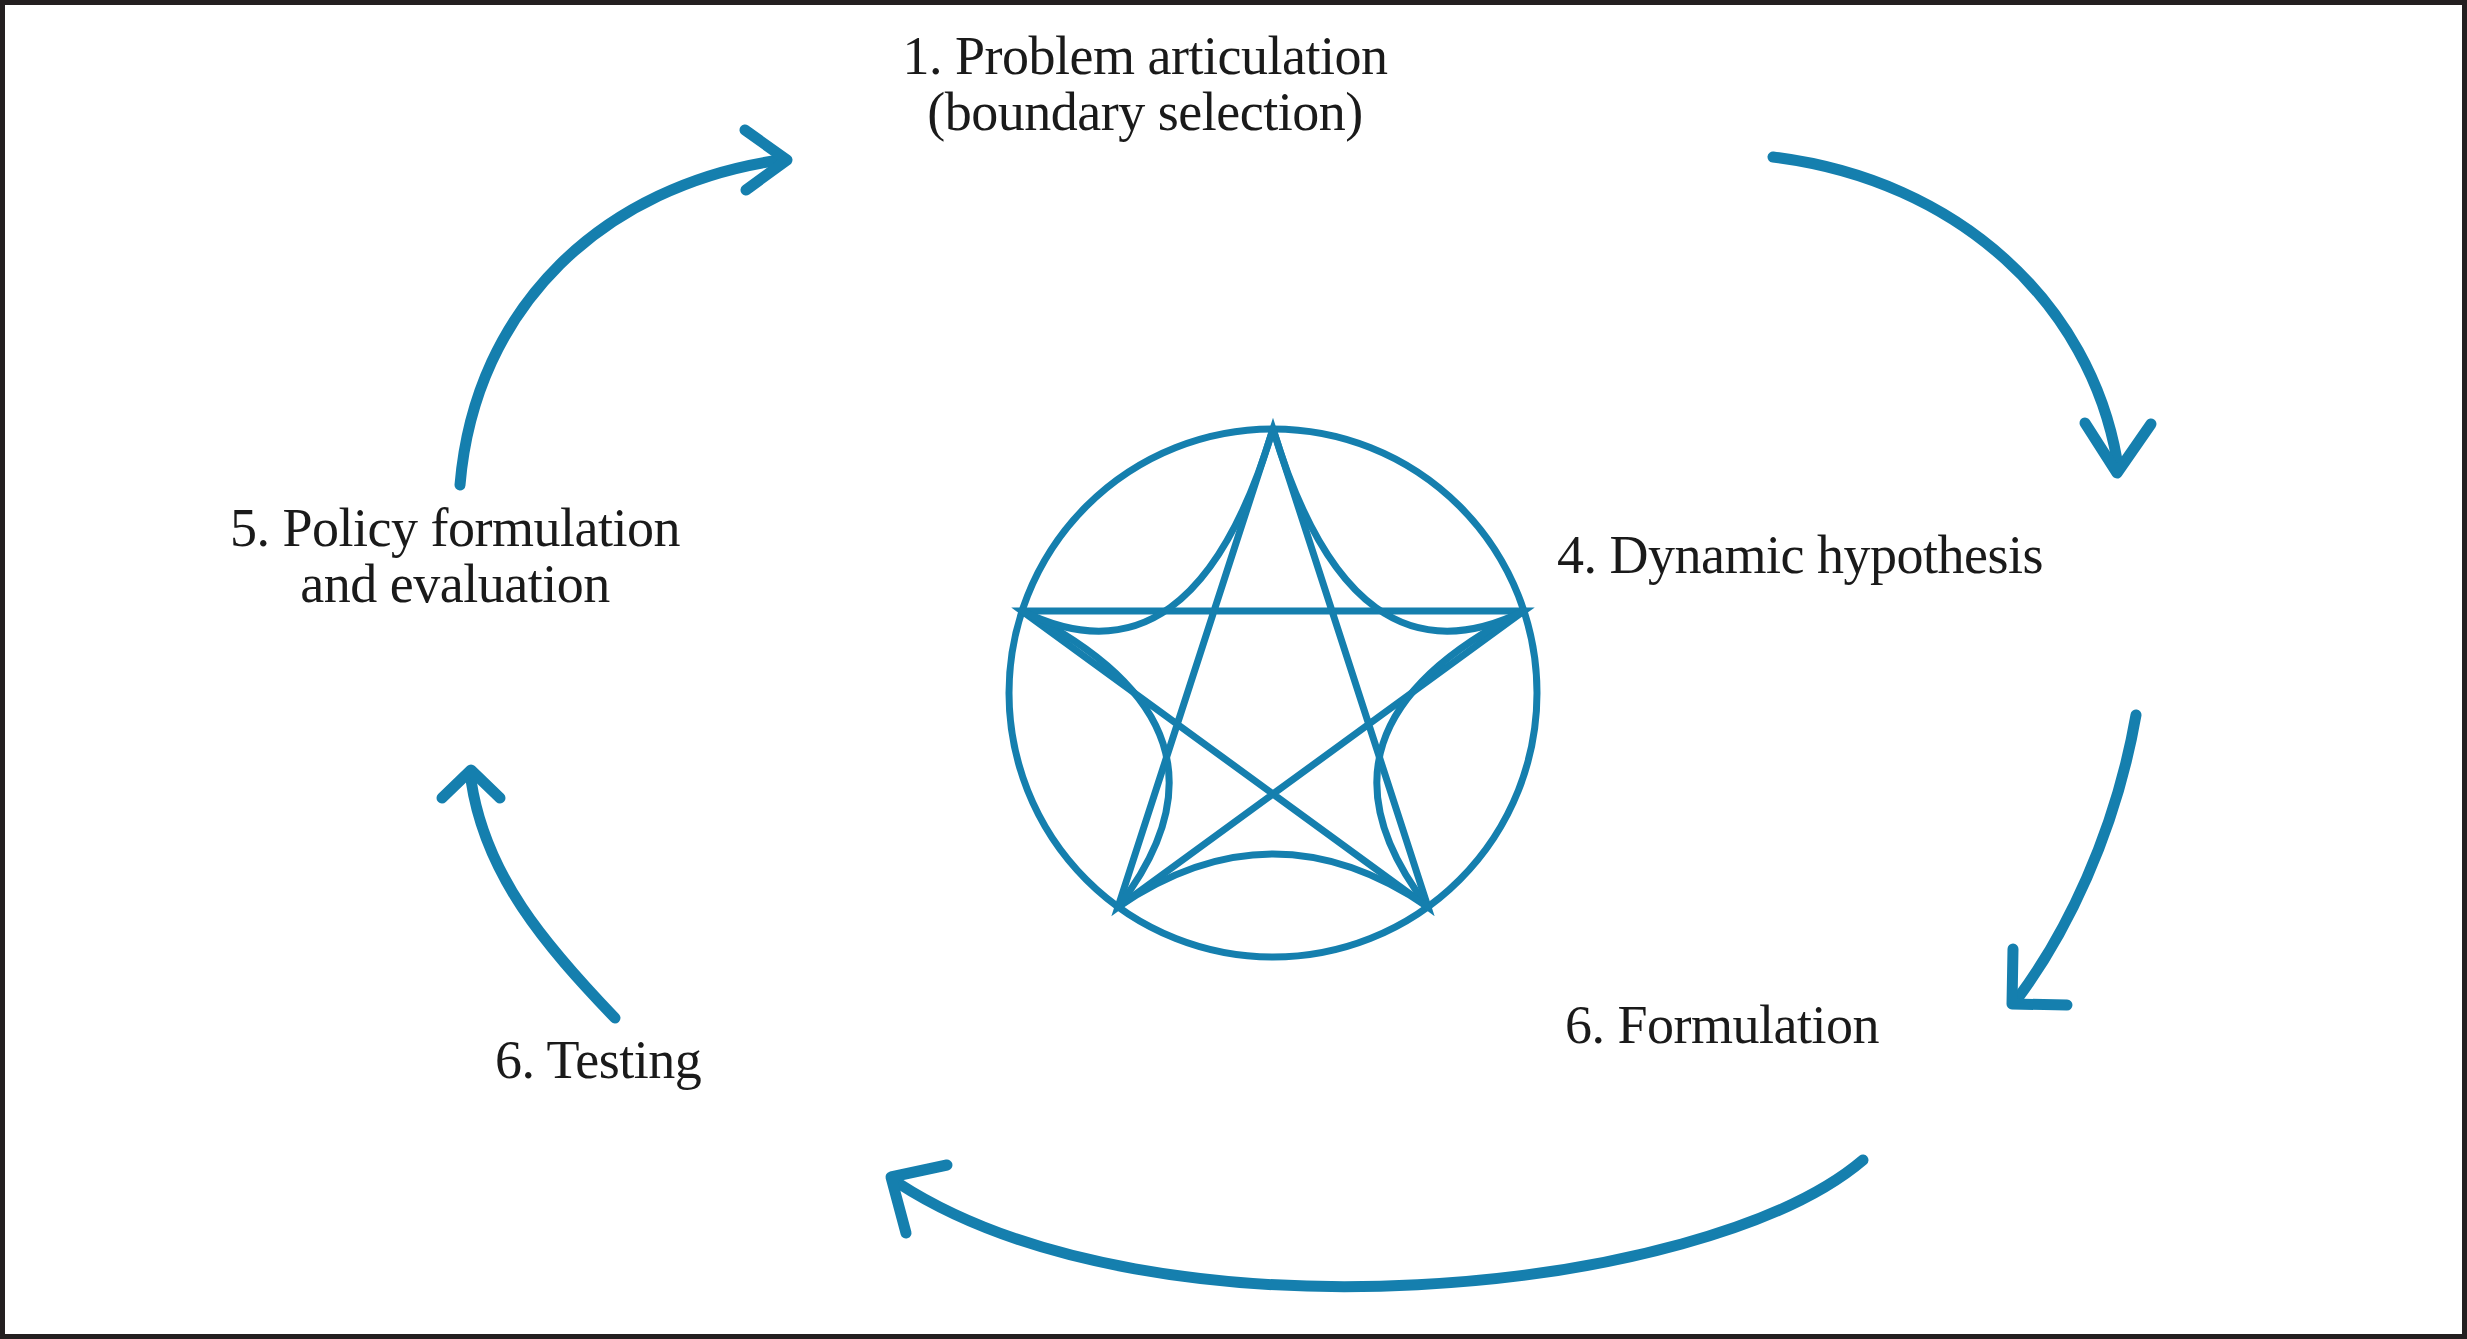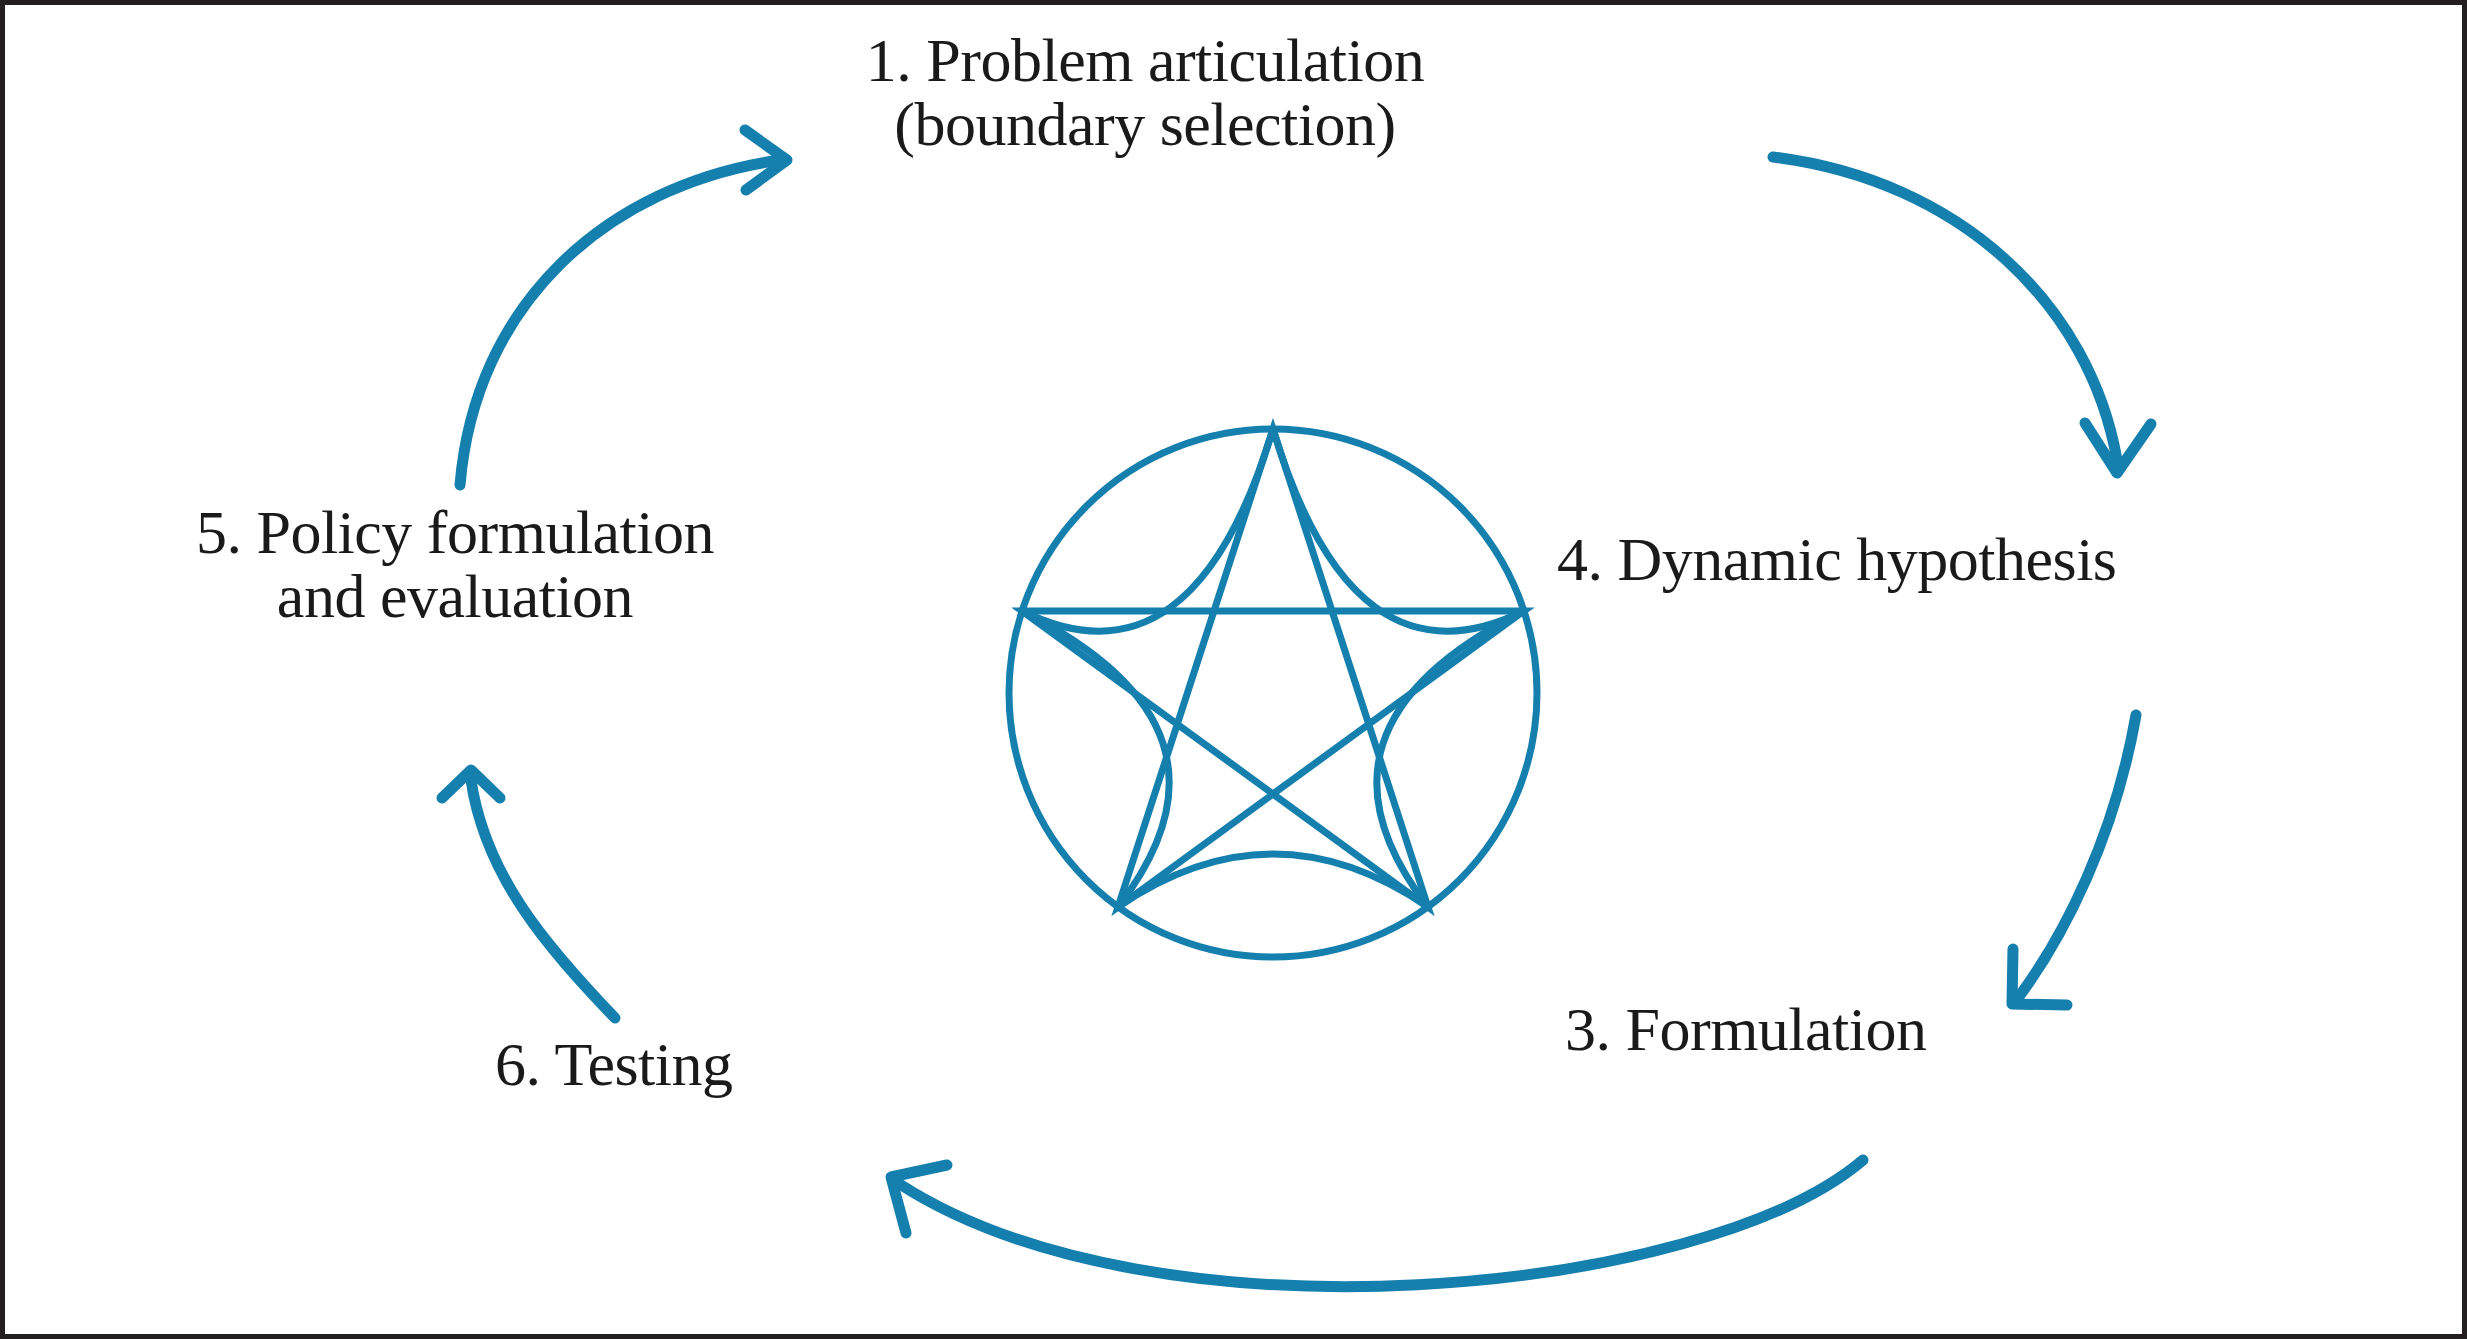--- a/index.html
+++ b/index.html
@@ -21,21 +21,21 @@
     position: absolute;
     left: 0;
     top: 0;
     width: 2467px;
     height: 1339px;
   }
   .label {
     position: absolute;
     color: #1a1a1a;
     font-family: "Liberation Serif", "DejaVu Serif", serif;
-    font-size: 62px;
+    font-size: 54px;
     line-height: 1.03;
     white-space: pre-line;
     letter-spacing: -0.5px;
   }
   #label-1 {
     left: 640px;
     top: 24px;
     width: 1000px;
     text-align: center;
   }
@@ -111,20 +111,20 @@
         <path d="M 437 793 L 466 765 L 495 793"></path>
       </g>
     </g>
   </svg>
 
   <div class="label" id="label-1">1. Problem articulation
 (boundary selection)</div>
 
   <div class="label" id="label-2">4. Dynamic hypothesis</div>
 
-  <div class="label" id="label-3">3. Formulation</div>
+  <div class="label" id="label-3">6. Formulation</div>
 
   <div class="label" id="label-4">6. Testing</div>
 
   <div class="label" id="label-5">5. Policy formulation
 and evaluation</div>
 
 </div>
 
 </body></html>

